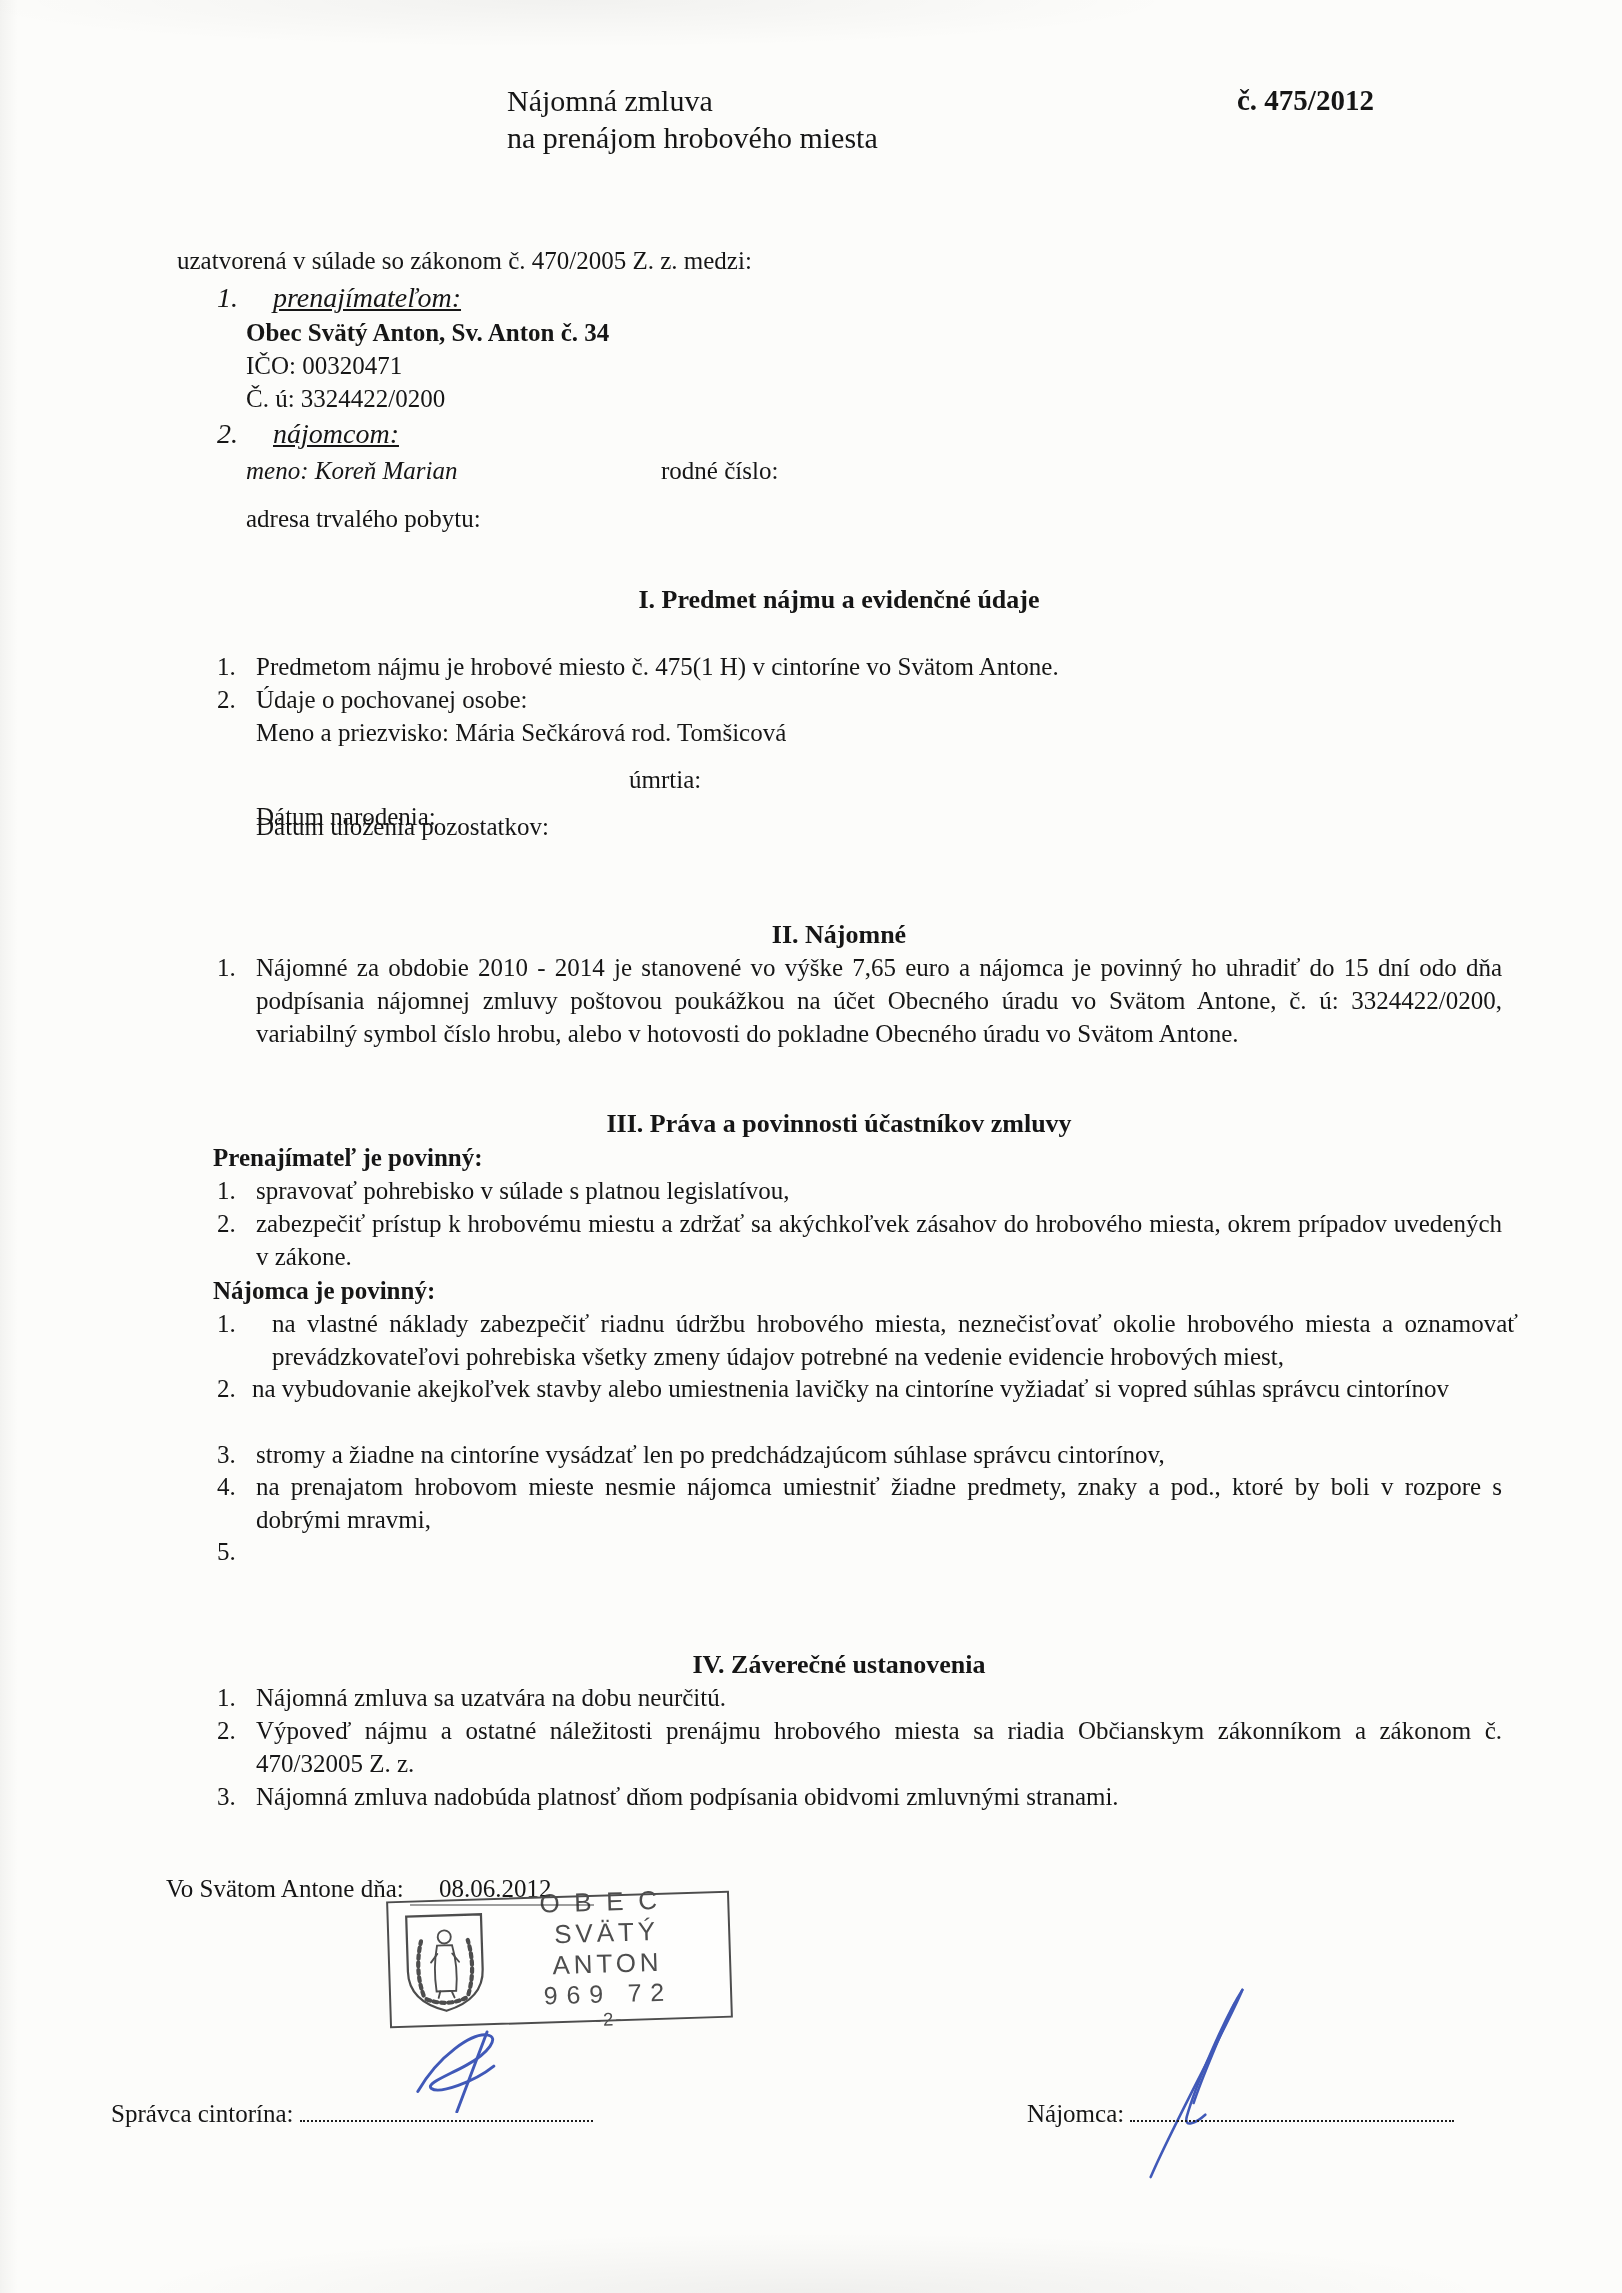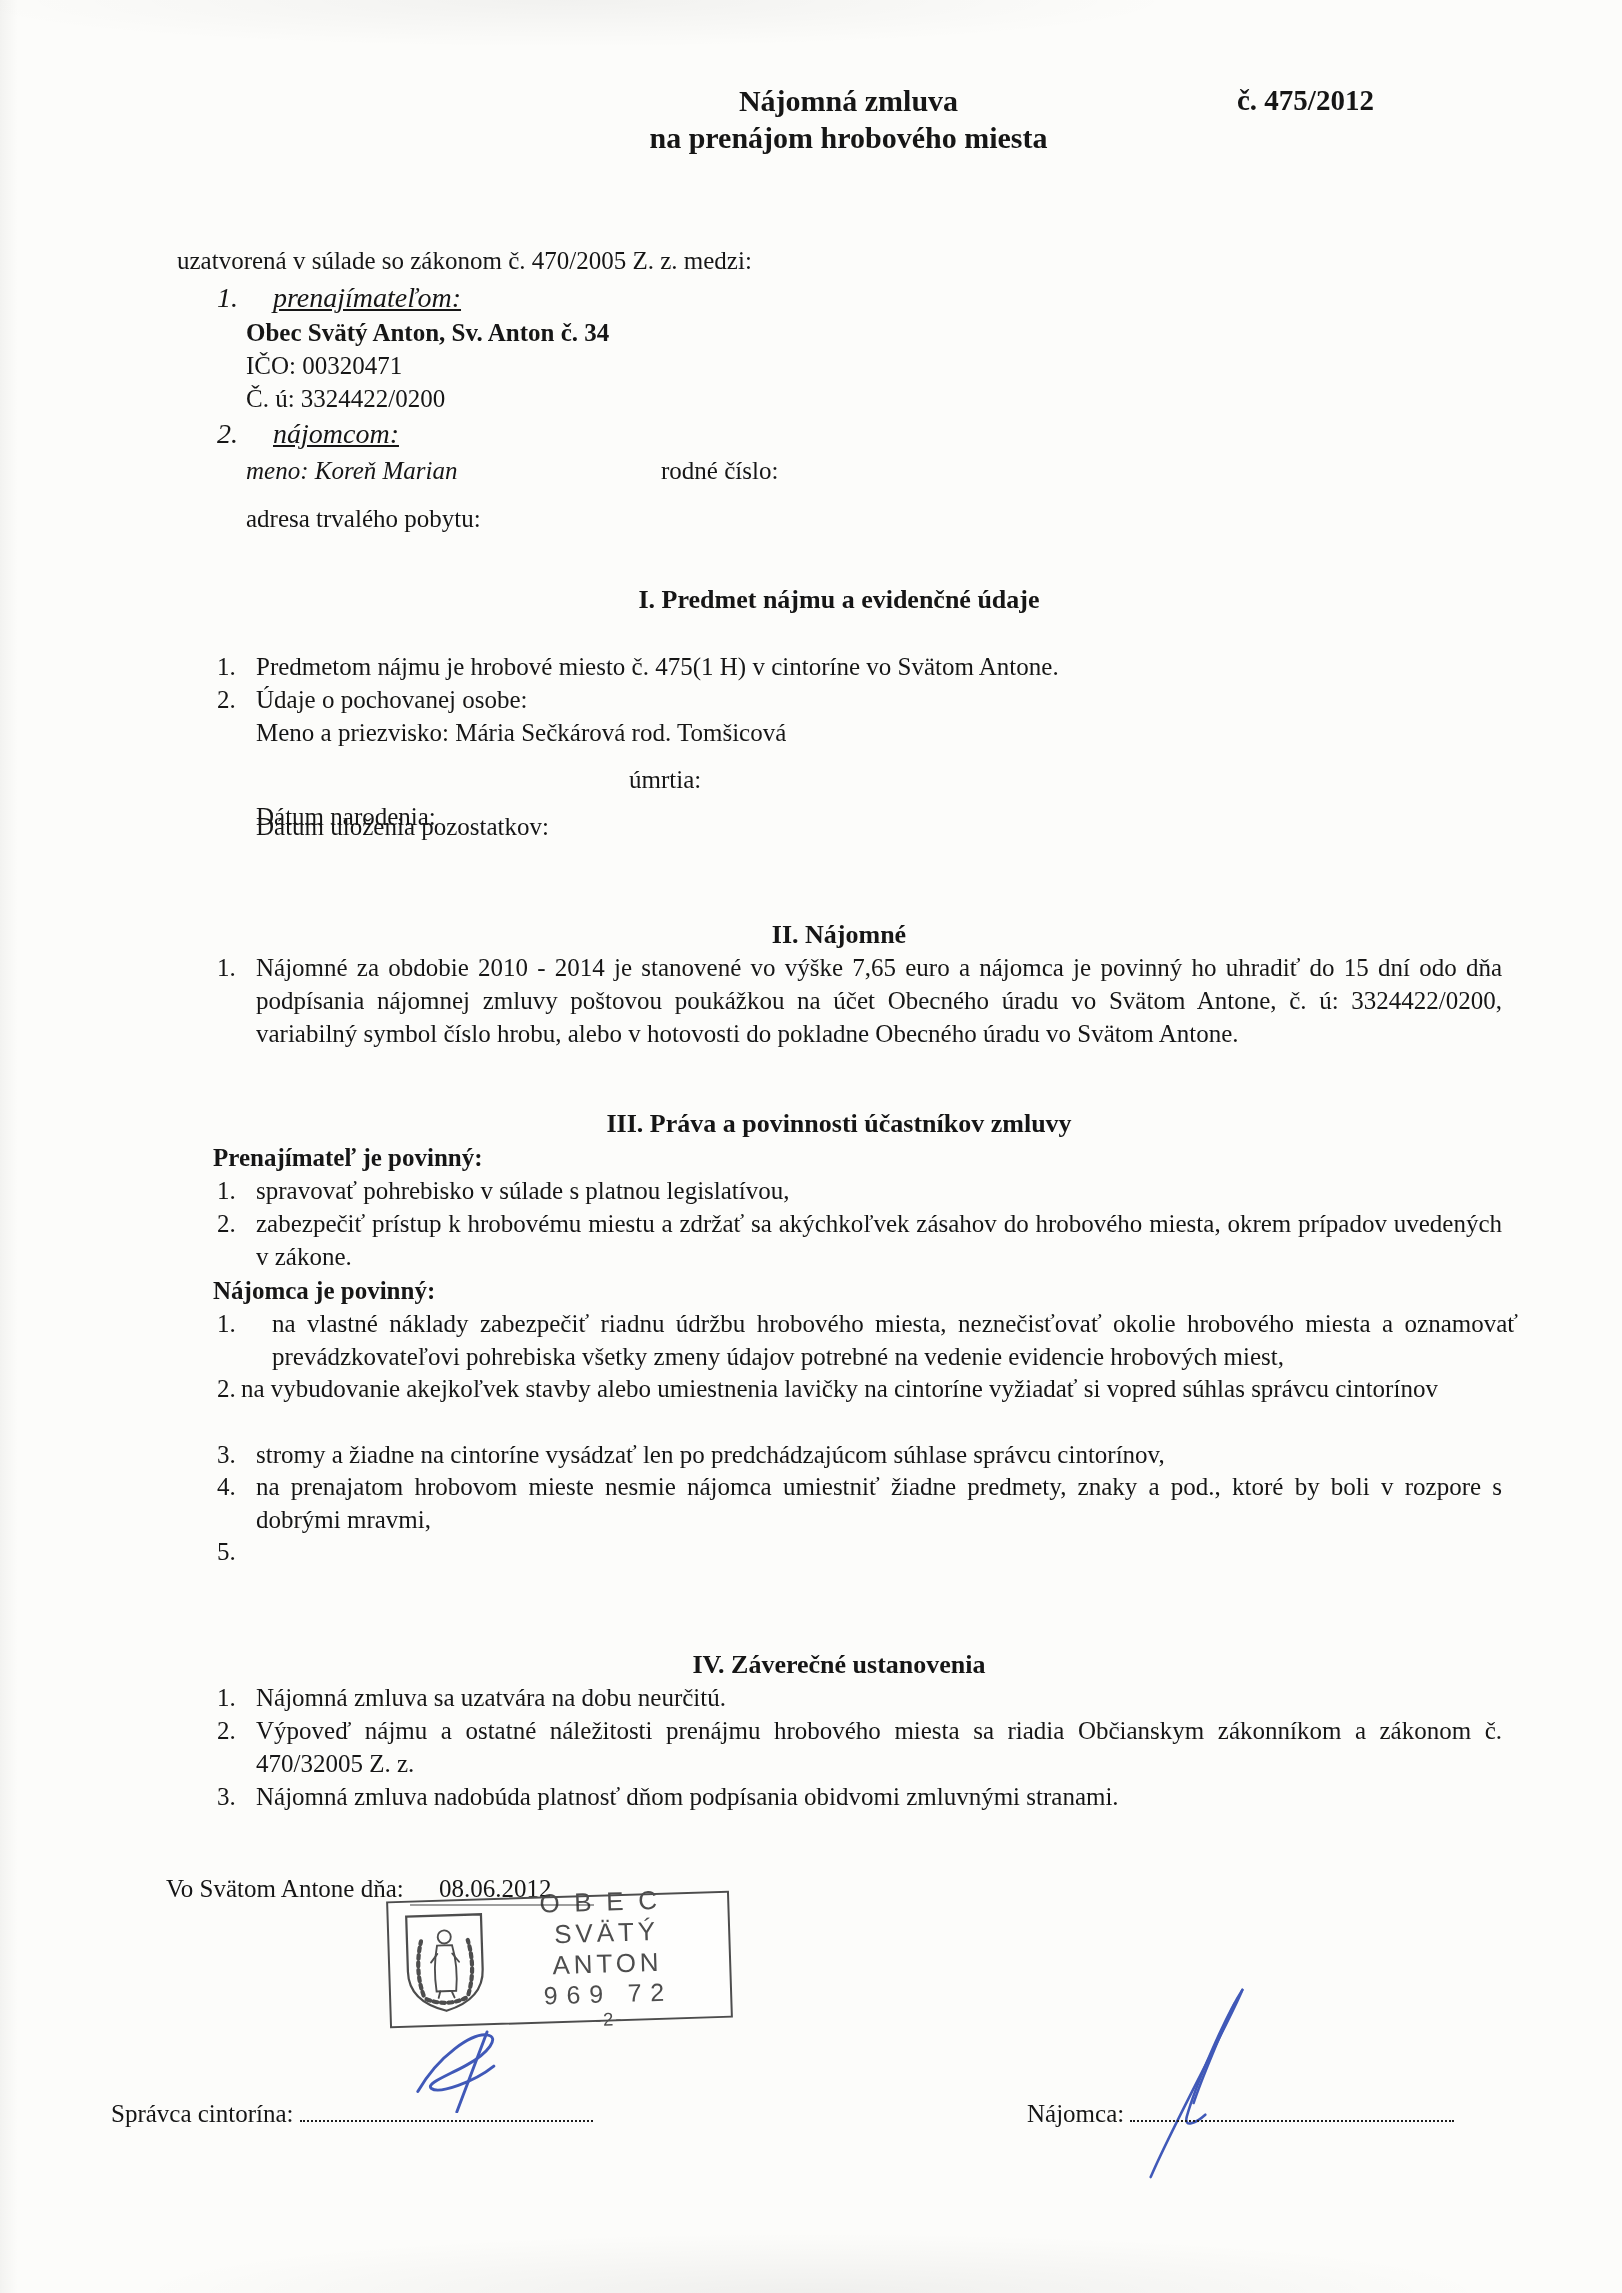--- a/index.html
+++ b/index.html
@@ -15,21 +15,21 @@
     background:
       radial-gradient(ellipse 878px 68px at 35% 0%, rgba(0,0,0,0.045), transparent 70%),
       radial-gradient(ellipse 975px 88px at 50% 100%, rgba(0,0,0,0.05), transparent 70%),
       linear-gradient(90deg, rgba(0,0,0,0.04), transparent 17.6px);
   }
   .t { position:absolute; font-size:25px; line-height:33px; white-space:nowrap; }
   .wrap { white-space:normal; }
   .b { font-weight:bold; }
   .i { font-style:italic; }
   .just { text-align:justify; }
-  .title { font-size:30px; line-height:37px; font-weight:bold; text-align:center; }
+  .title { font-size:30px; line-height:37px; font-weight:normal; }
   .h { position:absolute; left:59px; width:1560px; text-align:center; font-weight:bold; font-size:26px; line-height:33px; }
   .num { position:absolute; font-size:25px; line-height:33px; }
   .plabel { font-size:28px; line-height:33px; font-style:italic; text-decoration:underline; }
   .body-col { width:1246px; }
   .dots { display:inline-block; border-bottom:2.9px dotted #1c1c1c; height:23.4px; vertical-align:baseline; }
   .sigrow { position:absolute; font-size:25px; line-height:33px; white-space:nowrap; }
   .stamp {
     position:absolute; left:388px; top:1896px; width:343px; height:127px;
     border:2.9px solid #3f3f3f; transform:rotate(-1.8deg);
     display:flex; align-items:center; gap:7.8px; padding:5.9px 9.8px 5.9px 11.7px;
@@ -86,21 +86,21 @@
   <div class="num" style="left:217px; top:1174px;">1.</div>
   <div class="t wrap just body-col" style="left:256px; top:1174px;">spravovať pohrebisko v súlade s platnou legislatívou,</div>
   <div class="num" style="left:217px; top:1207px;">2.</div>
   <div class="t wrap just body-col" style="left:256px; top:1207px;">zabezpečiť prístup k hrobovému miestu a zdržať sa akýchkoľvek zásahov do hrobového miesta, okrem prípadov uvedených v zákone.</div>
 
   <div class="t b" style="left:213px; top:1274px;">Nájomca je povinný:</div>
 
   <div class="num" style="left:217px; top:1307px;">1.</div>
   <div class="t wrap just body-col" style="left:272px; top:1307px;">na vlastné náklady zabezpečiť riadnu údržbu hrobového miesta, neznečisťovať okolie hrobového miesta a oznamovať prevádzkovateľovi pohrebiska všetky zmeny údajov potrebné na vedenie evidencie hrobových miest,</div>
   <div class="num" style="left:217px; top:1372px;">2.</div>
-  <div class="t wrap just body-col" style="left:241px; top:1372px;">na vybudovanie akejkoľvek stavby alebo umiestnenia lavičky na cintoríne vyžiadať si vopred súhlas správcu cintorínov</div>
+  <div class="t wrap just body-col" style="left:252px; top:1372px;">na vybudovanie akejkoľvek stavby alebo umiestnenia lavičky na cintoríne vyžiadať si vopred súhlas správcu cintorínov</div>
   <div class="num" style="left:217px; top:1438px;">3.</div>
   <div class="t wrap just body-col" style="left:256px; top:1438px;">stromy a žiadne na cintoríne vysádzať len po predchádzajúcom súhlase správcu cintorínov,</div>
   <div class="num" style="left:217px; top:1470px;">4.</div>
   <div class="t wrap just body-col" style="left:256px; top:1470px;">na prenajatom hrobovom mieste nesmie nájomca umiestniť žiadne predmety, znaky a pod., ktoré by boli v rozpore s dobrými mravmi,</div>
   <div class="num" style="left:217px; top:1535px;">5.</div>
 
   <div class="h" style="top:1648px;">IV. Záverečné ustanovenia</div>
   <div class="num" style="left:217px; top:1681px;">1.</div>
   <div class="t wrap just body-col" style="left:256px; top:1681px;">Nájomná zmluva sa uzatvára na dobu neurčitú.</div>
   <div class="num" style="left:217px; top:1714px;">2.</div>

